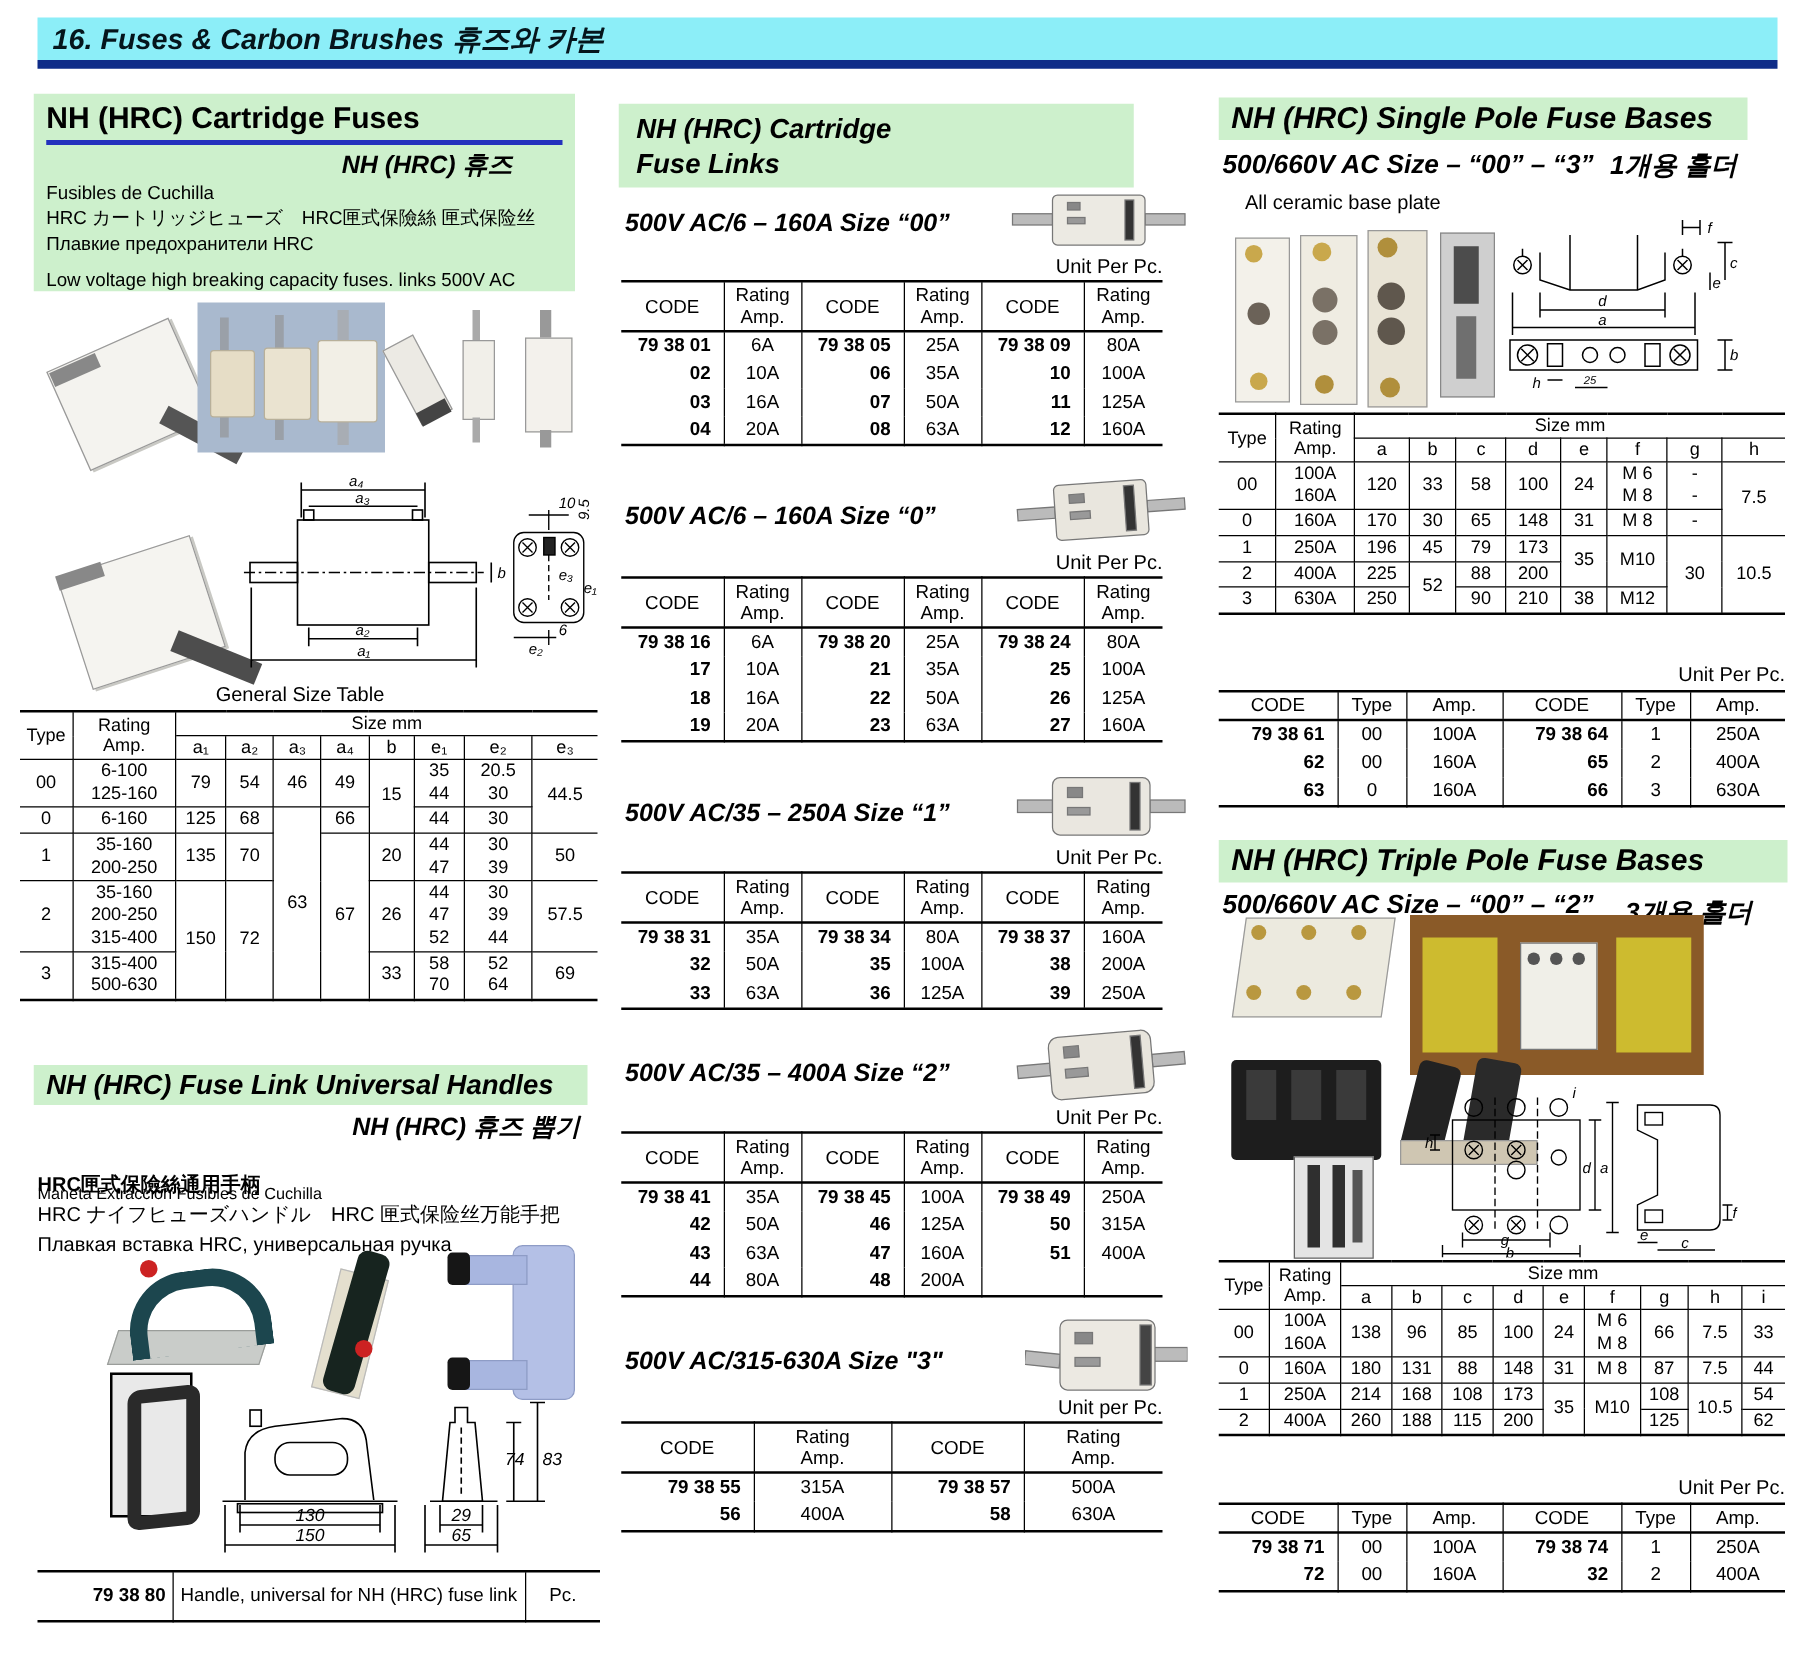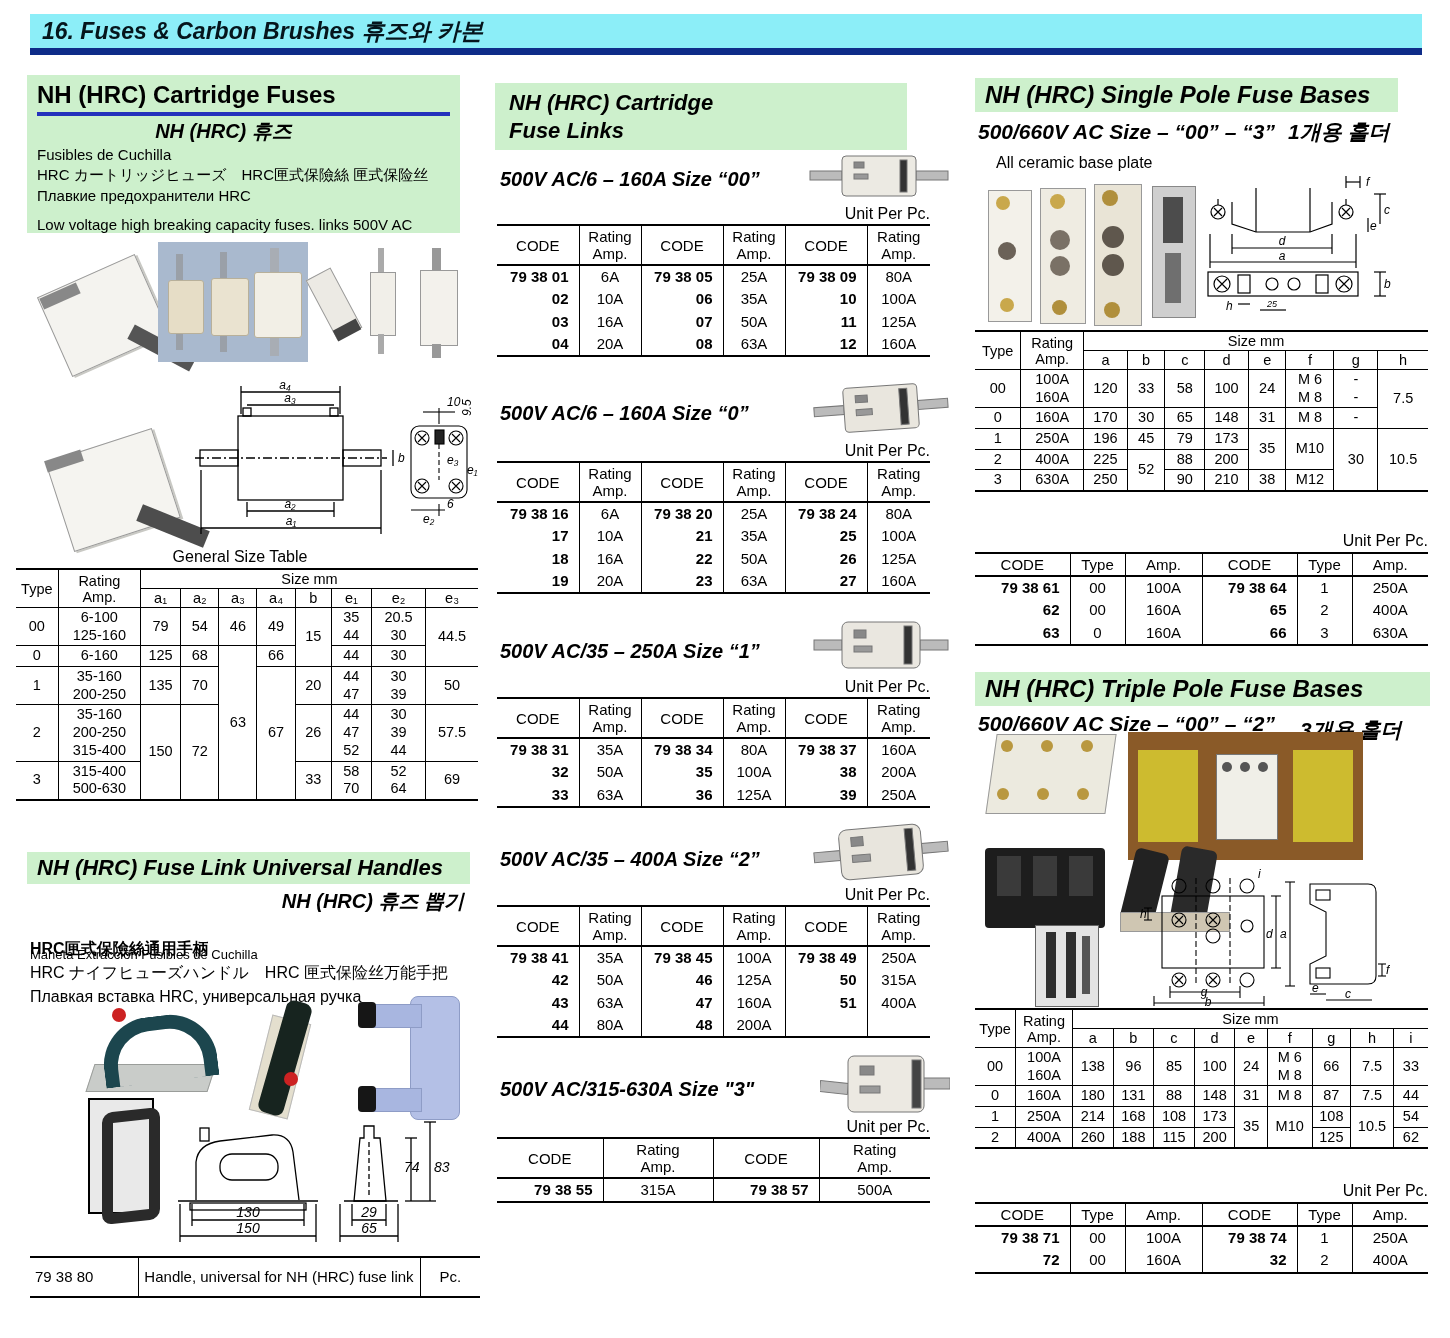--- a/index.html
+++ b/index.html
@@ -7,21 +7,21 @@
   .abs{position:absolute}
   .bi{font-style:italic;font-weight:bold}
   .pre{white-space:pre-line}
   .band{left:30px;top:14px;width:1392px;height:34px;background:#8ceef8;display:flex;align-items:center;box-sizing:border-box;padding-left:12px}
   .band .t{font-size:23px;font-style:italic;font-weight:bold;color:#05151c}
   .bandrule{left:30px;top:48px;width:1392px;height:7px;background:#0e2c88}
   .green{background:#cdf0cc}
   .lbox{left:27px;top:75px;width:433px;height:158px;box-sizing:border-box;padding:6px 10px}
   .lbox .h1{font-size:24px;font-weight:bold}
   .bluerule{height:4px;background:#2431bd;margin:3px 0 2px 0}
-  .lbox .ko{font-size:20px;font-style:italic;font-weight:bold;text-align:center;padding-right:40px}
+  .lbox .ko{font-size:20px;font-style:italic;font-weight:bold;text-align:right;padding-right:40px}
   .desc{font-size:15px;line-height:1.35}
   table{border-collapse:collapse;font-size:15px;table-layout:fixed}
   th{font-weight:normal;text-align:center;vertical-align:middle}
   td{vertical-align:middle;line-height:1.22}
   
   .ct thead tr{border-top:2.2px solid #000;border-bottom:2.2px solid #000}
   .ct{border-bottom:2.2px solid #000}
   .ct th,.ct td{border-left:1.6px solid #000;padding:2px 5px}
   .ct th:first-child,.ct td:first-child{border-left:none}
   .cd{font-weight:bold;text-align:right;padding-right:10px !important}
@@ -300,21 +300,21 @@
 </svg>
 
 <table class="abs ct" style="left:30px;top:1256px;width:450px">
   <colgroup>
       <col style="width:108px">
       <col style="width:282px">
       <col style="width:60px">
     </colgroup>
   <tbody>
     <tr style="border-top:2.2px solid #000;height:40px">
-      <td style="font-weight:normal;text-align:left">79 38 80</td>
+      <td style="font-weight:bold;text-align:right">79 38 80</td>
       <td style="text-align:center">Handle, universal for NH (HRC) fuse link</td>
       <td style="text-align:center">Pc.</td>
     </tr>
   </tbody>
 </table>
 
 <div class="abs green pre bi" style="left:495px;top:83px;width:412px;box-sizing:border-box;padding:6px 14px;font-size:22px;line-height:1.25">NH (HRC) Cartridge
 Fuse Links</div>
 
 <div class="abs stitle" style="left:500px;top:168px">500V AC/6 – 160A Size “00”</div>
@@ -617,20 +617,26 @@
         <th class="pre">Rating
 Amp.</th>
       </tr>
     </thead>
   <tbody>
     <tr>
         <td class="cd">79 38 55</td>
         <td class="am">315A</td>
         <td class="cd">79 38 57</td>
         <td class="am">500A</td>
+      </tr>
+    <tr>
+        <td class="cd">56</td>
+        <td class="am">400A</td>
+        <td class="cd">58</td>
+        <td class="am">630A</td>
       </tr>
   </tbody>
 </table>
 
 <div class="abs gh" style="left:975px;top:78px;width:423px;font-size:24px">NH (HRC) Single Pole Fuse Bases</div>
 <div class="abs bi" style="left:978px;top:120px;font-size:21px">500/660V AC Size – “00” – “3”</div>
 <div class="abs bi" style="left:1288px;top:118px;font-size:21px">1개용 홀더</div>
 <div class="abs" style="left:996px;top:154px;font-size:16px">All ceramic base plate</div>
 
 <div class="photo" style="left:988px;top:182px;width:155px;height:145px">

